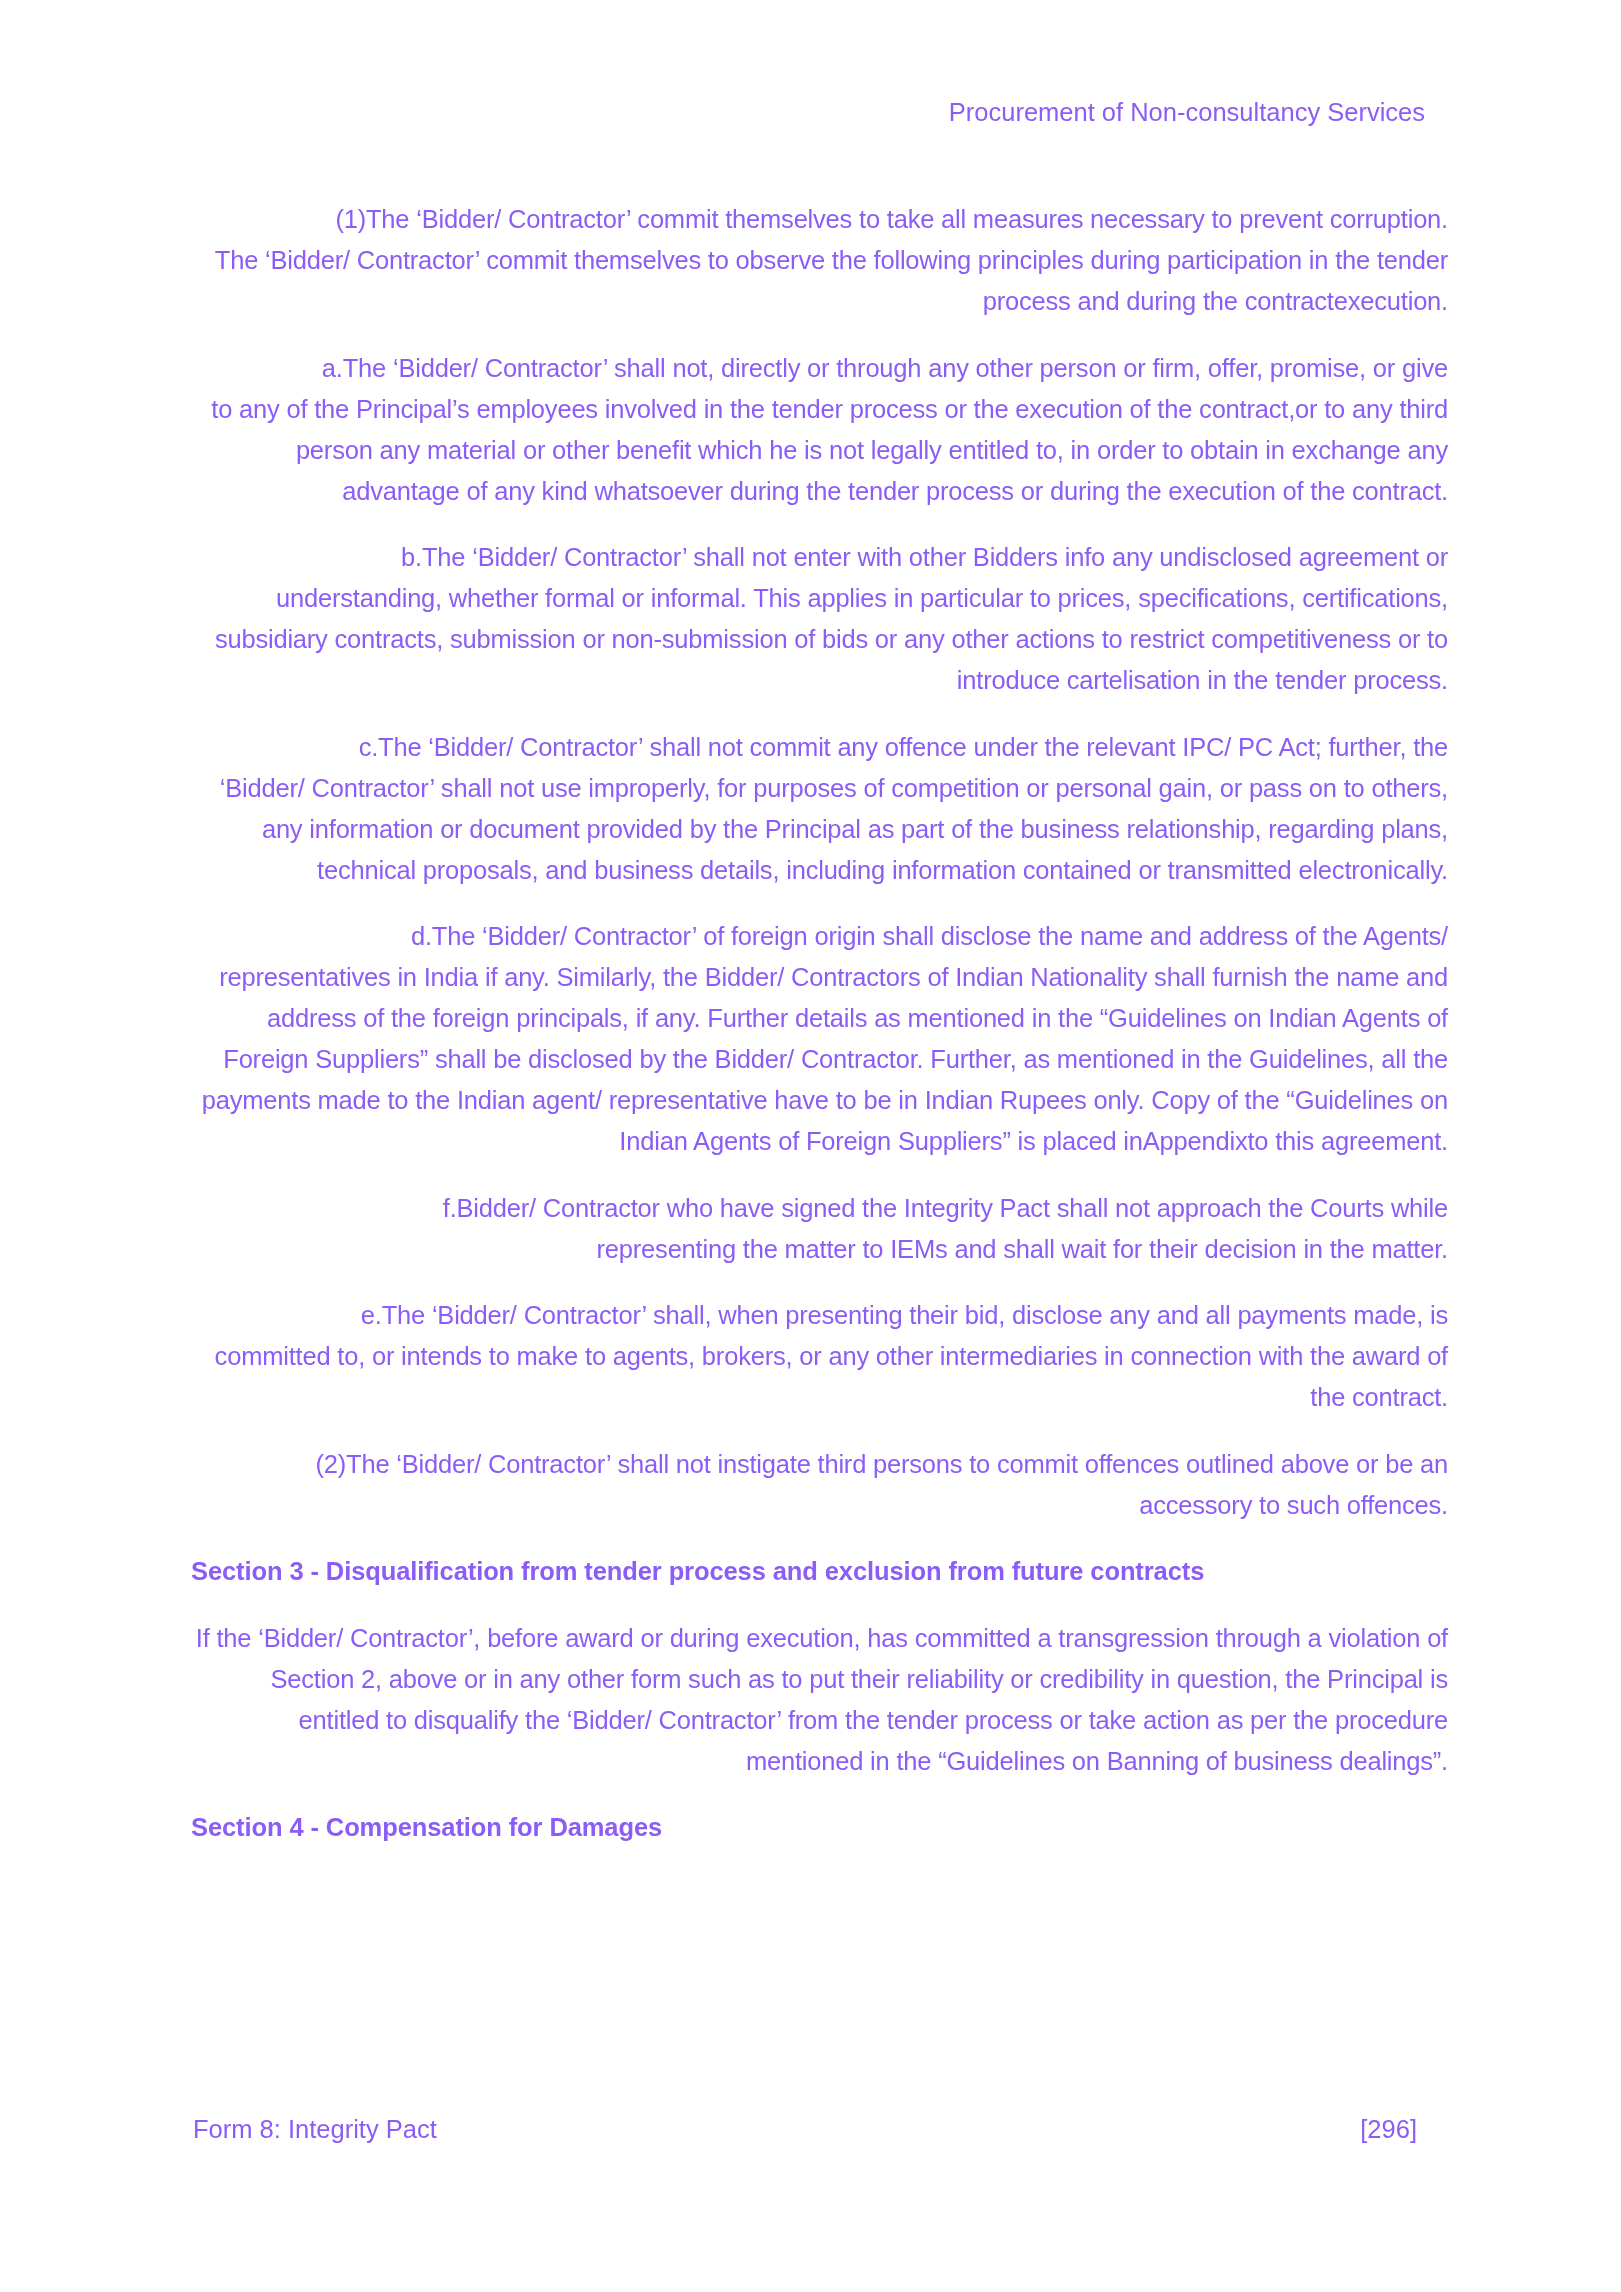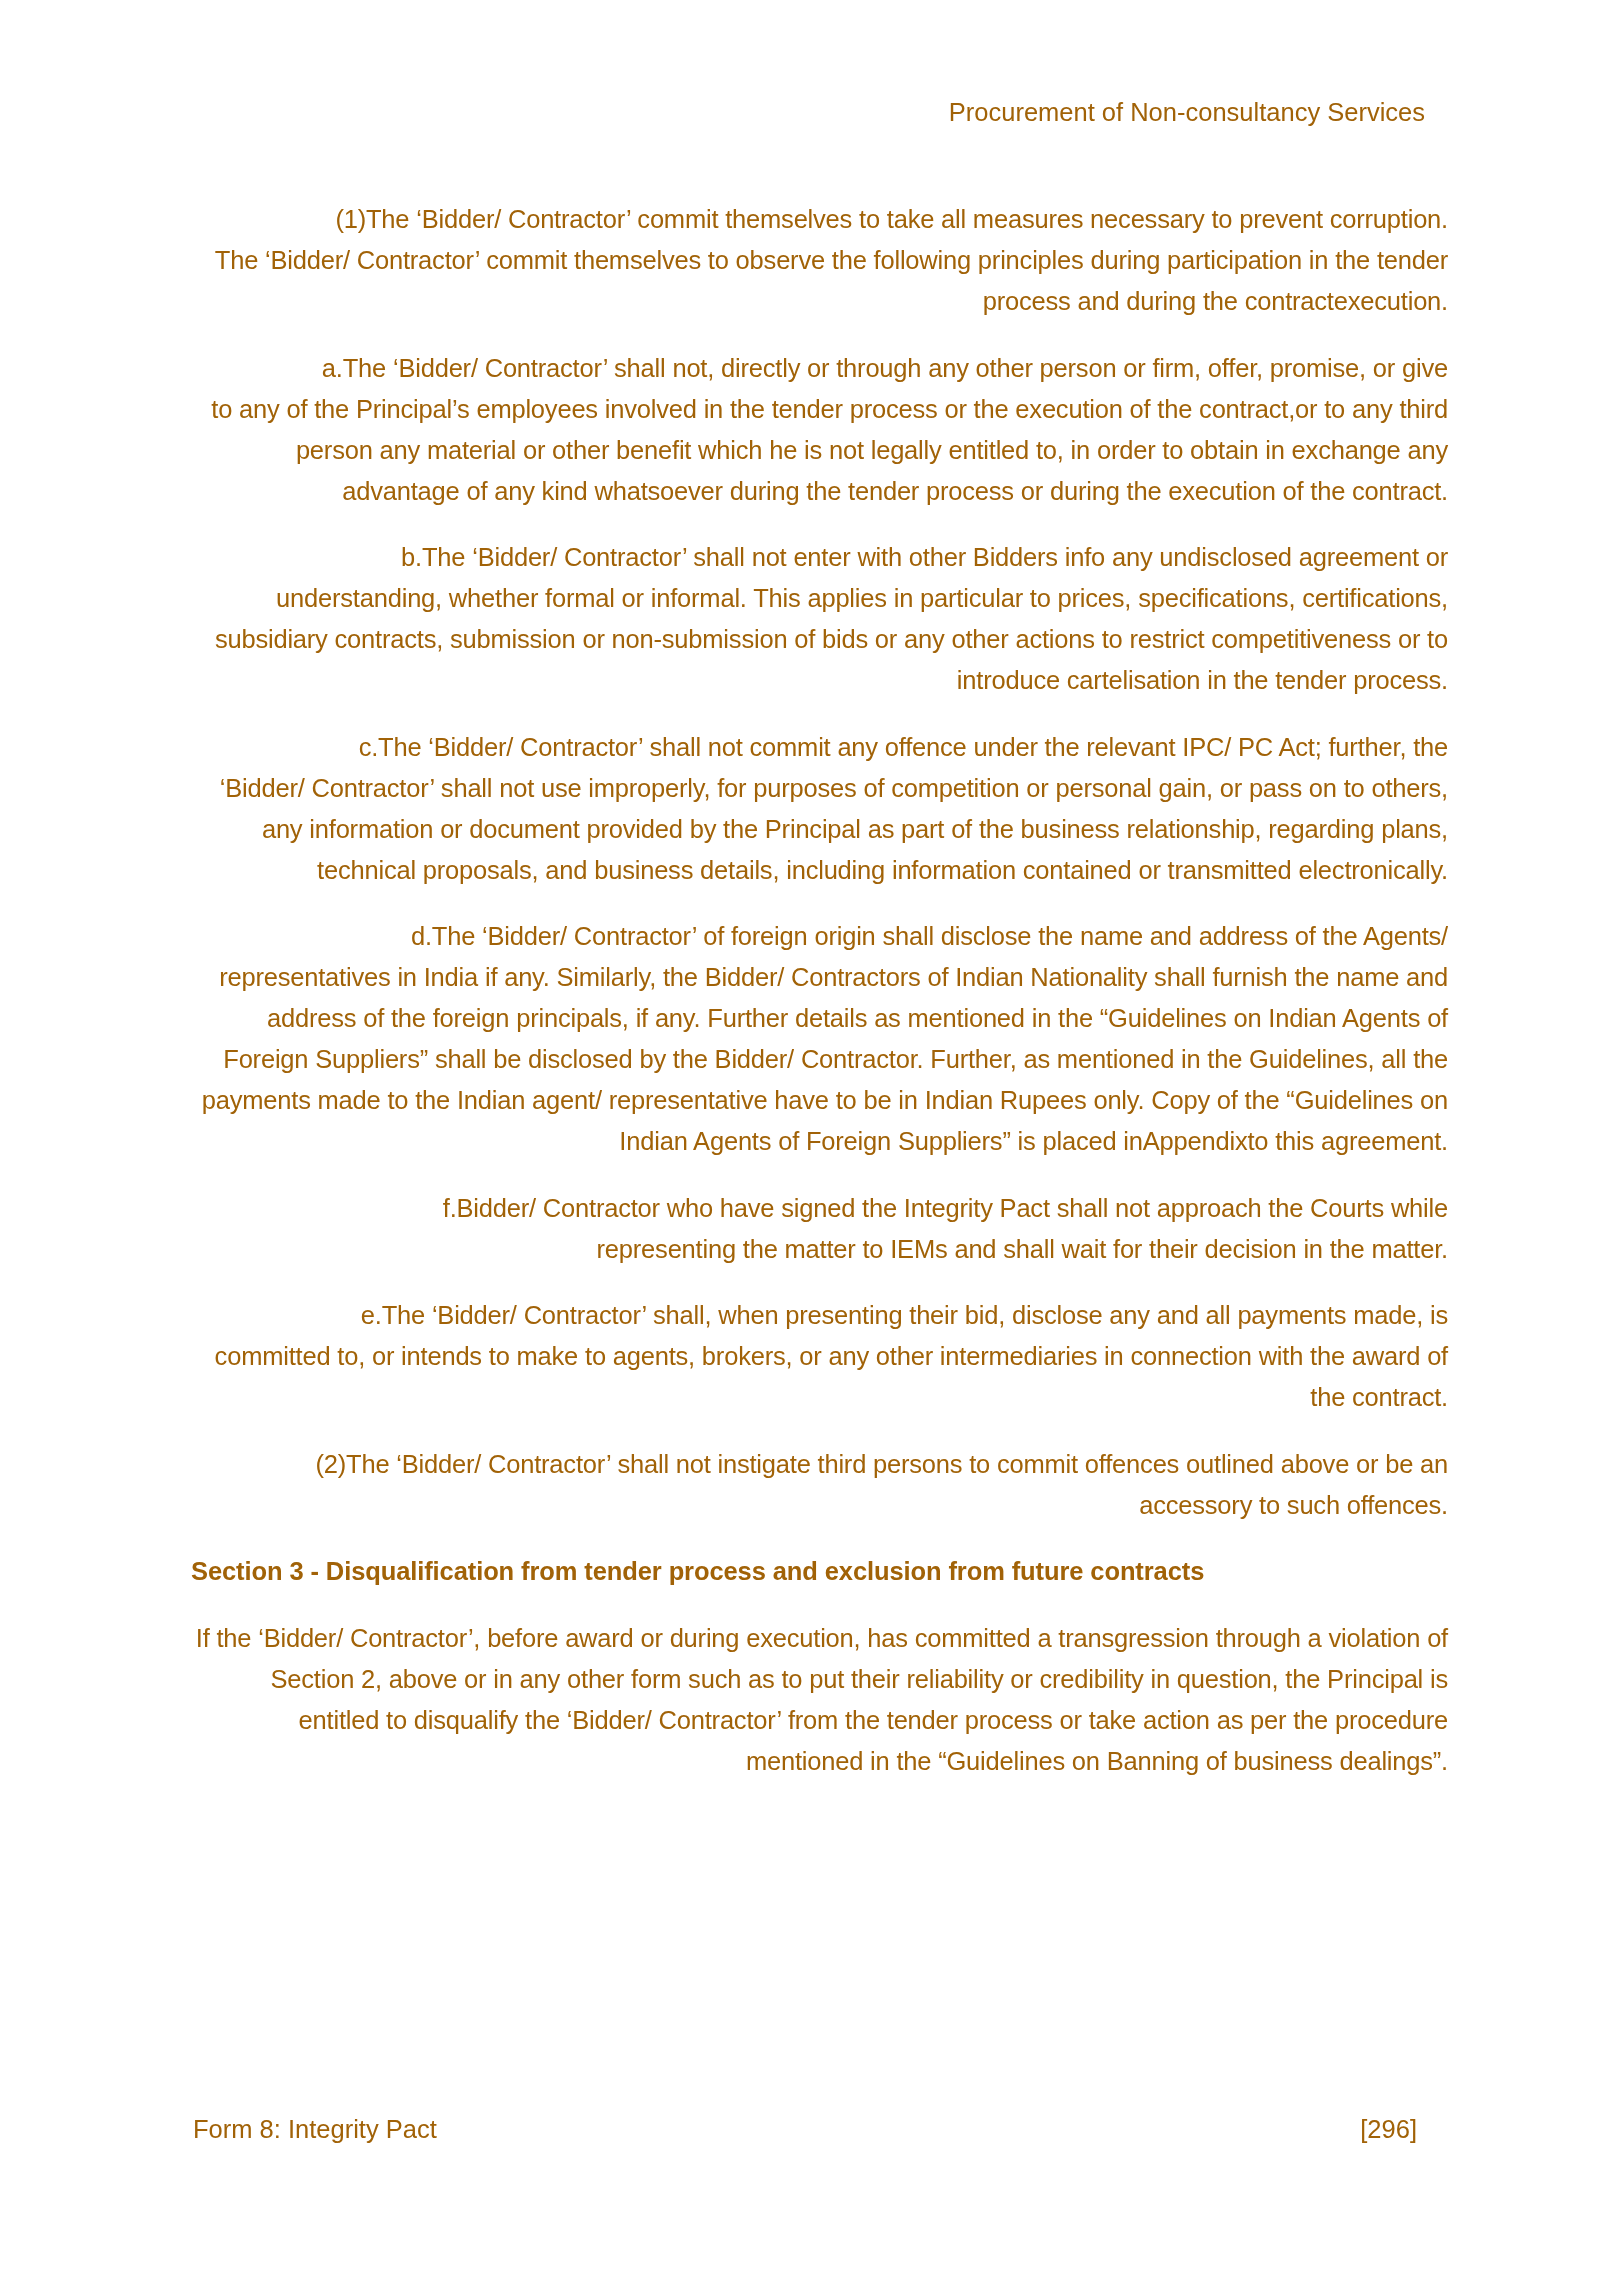--- a/index.html
+++ b/index.html
@@ -1,20 +1,20 @@
 <!DOCTYPE html>
 <html><head>
 <meta charset="utf-8">
 <style>
   html,body{margin:0;padding:0;background:#e8e8e8;}
   .page{
     position:relative;
     width:1621px;height:2293px;
     background:#ffffff;
-    color:#a16207;
+    color:#8b5cf6;
     font-family:"Liberation Sans",sans-serif;
     overflow:hidden;
   }
   .hdr{
     position:absolute;top:96px;right:196px;
     font-size:25.5px;line-height:33px;
   }
   .content{
     position:absolute;top:199px;left:191px;width:1257px;
     font-size:25.5px;line-height:41px;letter-spacing:-0.2px;
@@ -56,20 +56,21 @@
     <p><span class="lbl">f.</span><span>Bidder/ Contractor who have signed the Integrity Pact shall not approach the Courts while representing the matter to IEMs and shall wait for their decision in the matter.</span></p>
 
     <p><span class="lbl">e.</span><span>The ‘Bidder/ Contractor’ shall, when presenting their bid, disclose any and all payments made, is committed to, or intends to make to agents, brokers, or any other intermediaries in connection with the award of the contract.</span></p>
 
     <p><span class="lbl">(2)</span><span>The ‘Bidder/ Contractor’ shall not instigate third persons to commit offences outlined above or be an accessory to such offences.</span></p>
 
     <h2>Section 3 - Disqualification from tender process and exclusion from future contracts</h2>
 
     <p>If the ‘Bidder/ Contractor’, before award or during execution, has committed a transgression through a violation of Section 2, above or in any other form such as to put their reliability or credibility in question, the Principal is entitled to disqualify the ‘Bidder/ Contractor’ from the tender process or take action as per the procedure mentioned in the “Guidelines on Banning of business dealings”.</p>
 
+    <h2>Section 4 - Compensation for Damages</h2>
 
   </div>
 
   <div class="ftr">
     <span>Form 8: Integrity Pact</span>
     <span>[296]</span>
   </div>
 
 </div>
 

